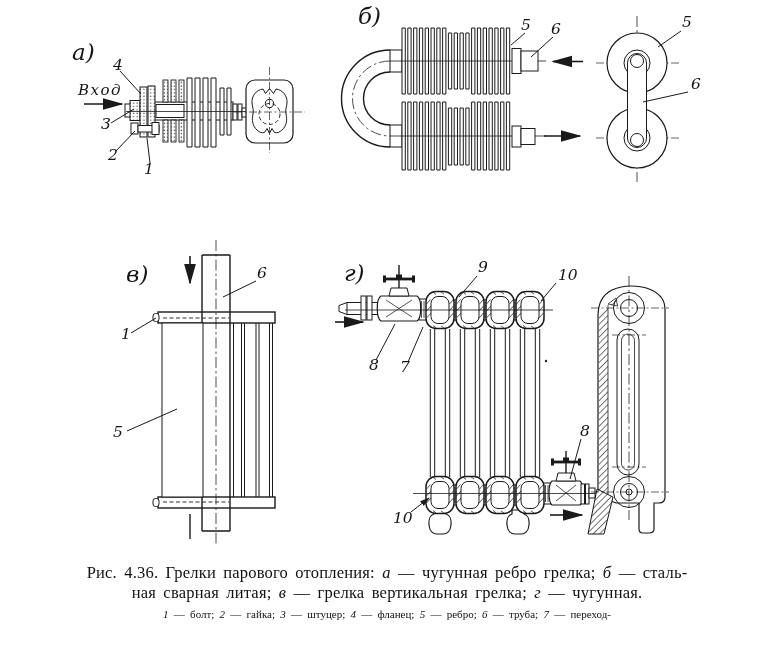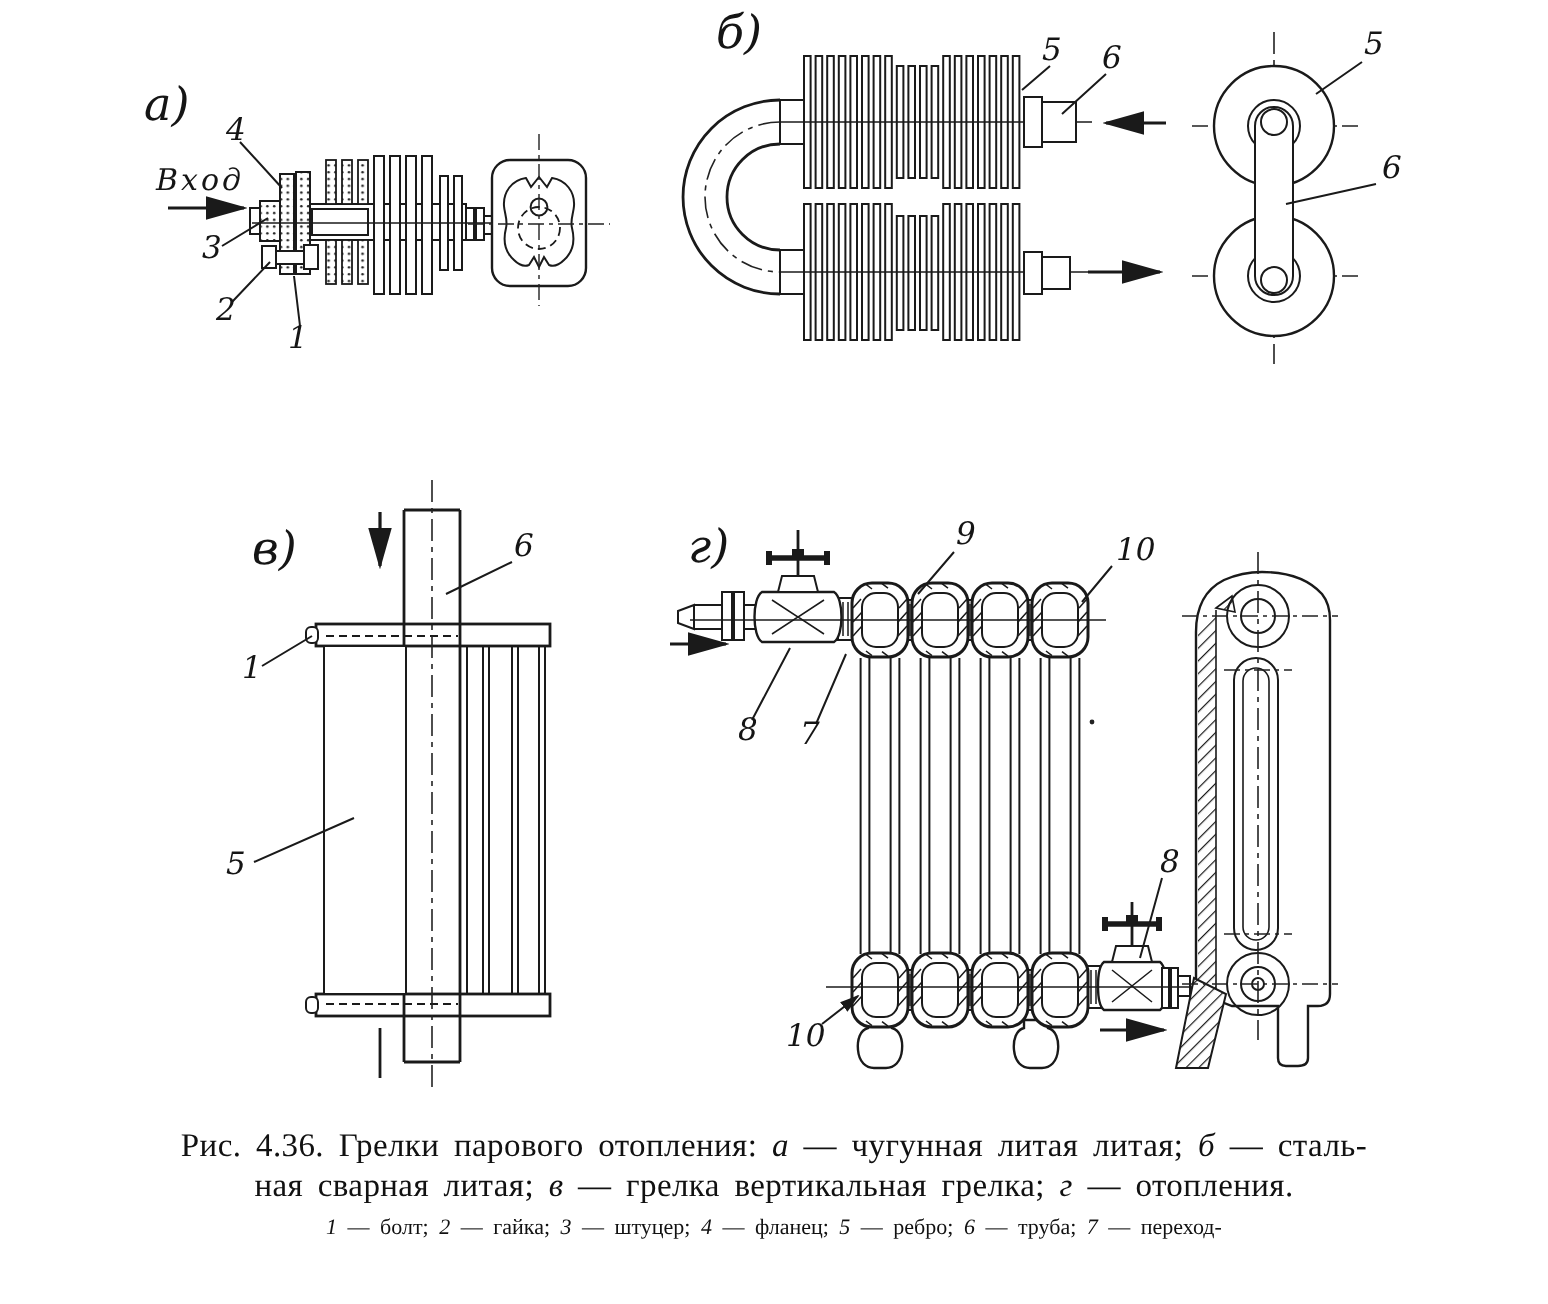--- a/index.html
+++ b/index.html
@@ -286,18 +286,18 @@
       <line x1="629" y1="276" x2="629" y2="520" class="cl"></line>
       <line x1="591" y1="308" x2="669" y2="308" class="clt"></line>
       <line x1="591" y1="492" x2="669" y2="492" class="clt"></line>
       <line x1="612" y1="335" x2="646" y2="335" class="clt"></line>
       <line x1="612" y1="467" x2="646" y2="467" class="clt"></line>
     </g>
   </g>
 </svg>
 
 <div class="caption">
-  <p class="capline first"><span>Рис. 4.36. Грелки парового отопления: </span><span class="it">а</span><span> — чугунная литая литая; </span><span class="it">б</span><span> — сталь-</span></p>
-  <p class="capline"><span>ная сварная литая; </span><span class="it">в</span><span> — грелка вертикальная грелка; </span><span class="it">г</span><span> — отопления.</span></p>
+  <p class="capline first"><span>Рис. 4.36. Грелки парового отопления: </span><span class="it">а</span><span> — чугунная ребро грелка; </span><span class="it">б</span><span> — сталь-</span></p>
+  <p class="capline"><span>ная сварная литая; </span><span class="it">в</span><span> — грелка вертикальная грелка; </span><span class="it">г</span><span> — чугунная.</span></p>
   <p class="legend first"><span class="it">1</span><span> — болт; </span><span class="it">2</span><span> — гайка; </span><span class="it">3</span><span> — штуцер; </span><span class="it">4</span><span> — фланец; </span><span class="it">5</span><span> — ребро; </span><span class="it">6</span><span> — труба; </span><span class="it">7</span><span> — переход-</span></p>
 </div>
 
 </div>
 
 </body></html>

